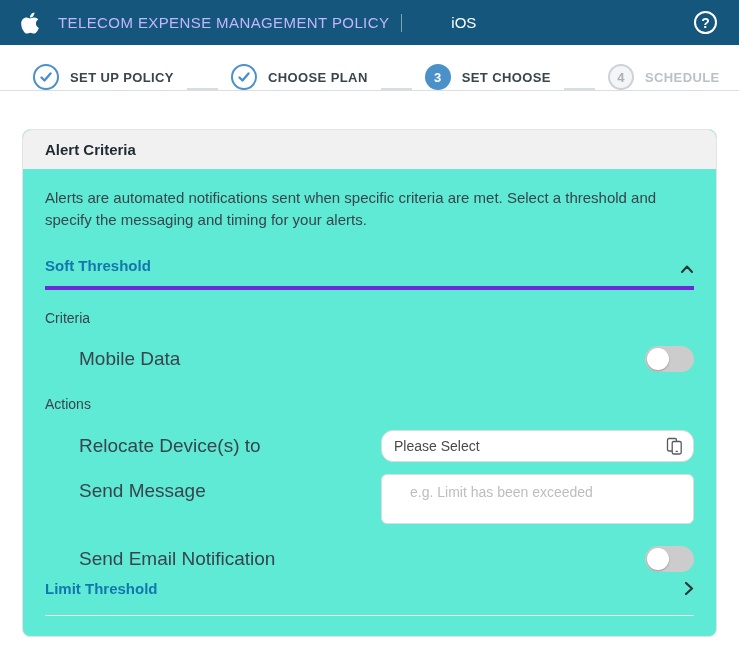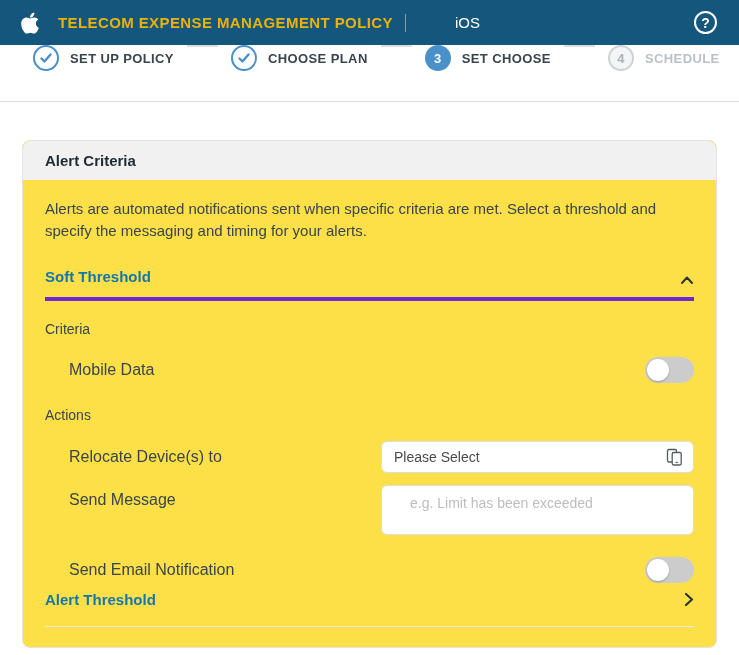--- a/index.html
+++ b/index.html
@@ -15,23 +15,23 @@
   .topbar {
     height: 45px;
     background: #15567d;
     display: flex;
     align-items: center;
     padding: 0 22px 0 20px;
   }
   .apple-logo { display: flex; align-items: center; margin-right: 18px; }
   .apple-logo svg { height: 24px; width: auto; display: block; }
   .topbar-title {
-    color: #eab308;
+    color: #c4b5fd;
     font-size: 15px;
-    font-weight: bold;
+    font-weight: normal;
     letter-spacing: 0.4px;
   }
   .title-divider {
     width: 1px; height: 18px;
     background: rgba(255,255,255,0.45);
     margin: 0 12px;
   }
   .topbar-subtitle { color: #ffffff; font-size: 15px; font-weight: normal; margin-left: 37px; }
   .topbar-spacer { flex: 1; }
   .help-btn {
@@ -40,25 +40,25 @@
     border-radius: 50%;
     color: #ffffff;
     font-size: 14px; font-weight: bold;
     display: flex; align-items: center; justify-content: center;
     cursor: pointer;
     line-height: 1;
   }
 
   
   .stepper {
-    height: 57px;
+    height: 46px;
     background: #ffffff;
     border-bottom: 1px solid #dcdfe1;
     display: flex;
-    align-items: flex-start;
+    align-items: flex-end;
     padding: 0 33px;
   }
   .step { display: flex; align-items: center; cursor: pointer; }
   .step-circle {
     width: 26px; height: 26px;
     border-radius: 50%;
     display: flex; align-items: center; justify-content: center;
     flex: none;
   }
   .step-circle.done { border: 2px solid #4a90c9; background: #ffffff; }
@@ -78,21 +78,21 @@
     background: #d9dde0;
     margin: 0 13px;
     flex: none;
   }
 
   
   .main { padding: 38px 22px 0; }
   .card {
     border: 1px solid #e3e3e3;
     border-radius: 8px;
-    background: #fde047;
+    background: #5eead4;
   }
   .card-header {
     background: #f1f1f1;
     border-radius: 8px 8px 0 0;
     padding: 11px 22px;
     font-size: 15px;
     font-weight: bold;
     color: #1f2b33;
   }
   .card-body { padding: 18px 22px 20px; }
@@ -125,23 +125,23 @@
   }
 
   .field-row {
     display: flex;
     align-items: center;
     justify-content: space-between;
     margin-top: 20px;
   }
   .field-row.top-align { align-items: flex-start; }
   .field-label {
-    font-size: 16px;
-    color: #39444d;
-    margin-left: 24px;
+    font-size: 19px;
+    color: #39444d;
+    margin-left: 34px;
   }
   .field-row.top-align .field-label { margin-top: 6px; }
 
   
   .toggle {
     width: 49px; height: 26px;
     border-radius: 13px;
     background: #cccccc;
     position: relative;
     cursor: pointer;
@@ -154,21 +154,21 @@
     border-radius: 50%;
     background: #ffffff;
     box-shadow: 0 1px 2px rgba(0,0,0,0.25);
   }
 
   
   .select-control {
     width: 313px;
     height: 32px;
     border: 1px solid #dcdcdc;
-    border-radius: 6px;
+    border-radius: 12px;
     display: flex;
     align-items: center;
     padding: 0 10px 0 12px;
     cursor: pointer;
     background: #ffffff;
   }
   .select-value { flex: 1; font-size: 14px; color: #4a4a4a; }
   .devices-icon { display: flex; align-items: center; }
 
   
@@ -288,21 +288,21 @@
       </div>
 
       <div class="field-row" style="margin-top:22px;">
         <span class="field-label">Send Email Notification</span>
         <div class="toggle">
           <div class="knob"></div>
         </div>
       </div>
 
       <div class="threshold-row hard-row bottom-divider">
-        <span class="threshold-link">Alert Threshold</span>
+        <span class="threshold-link">Limit Threshold</span>
         <span class="chev">
           <svg width="10" height="15" viewBox="0 0 10 15" fill="none" stroke="#2b343b" stroke-width="2.2" stroke-linecap="round" stroke-linejoin="round">
               <polyline points="2,2 8,7.5 2,13"></polyline>
             </svg>
         </span>
       </div>
 
     </div>
   </div>
 </div>

